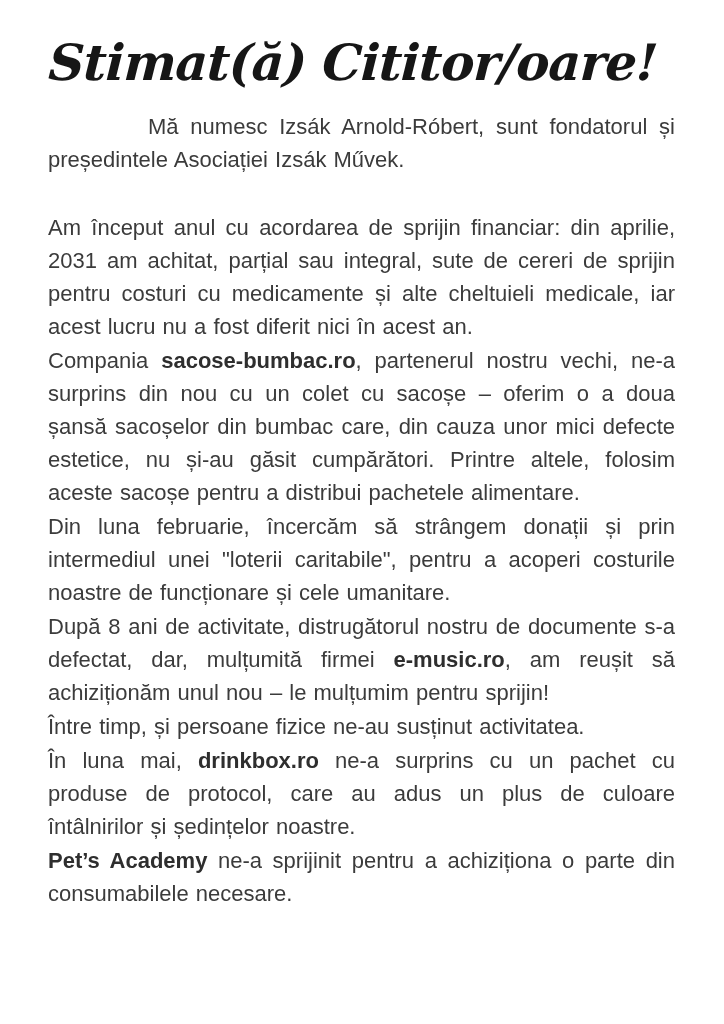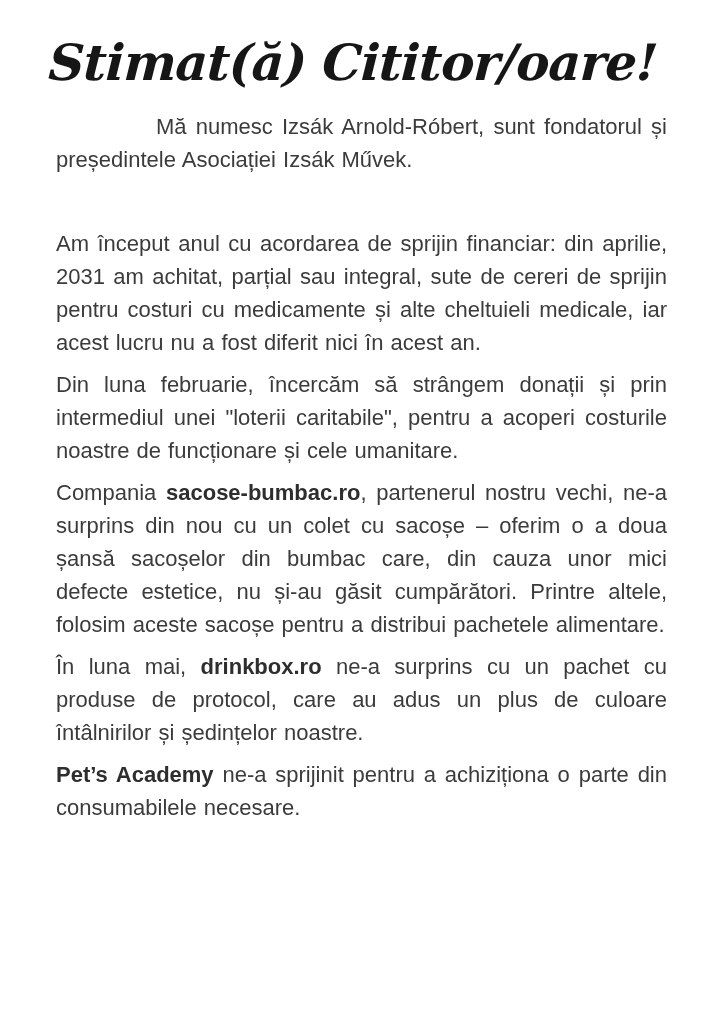--- a/index.html
+++ b/index.html
@@ -24,21 +24,21 @@
     font-size: 50px;
     line-height: 62px;
     letter-spacing: -1px;
     color: #161616;
     margin: 4px 0 16px 0;
     white-space: nowrap;
     transform: skewX(-3deg);
     transform-origin: left bottom;
   }
   .bodytext p {
-    margin: 9px;
+    margin: 1px;
     text-align: justify;
     font-size: 22px;
     line-height: 33px;
     color: #3b3b3b;
     word-spacing: 1px;
   }
   .bodytext p.indent-first {
     text-indent: 100px;
   }
   .bodytext .gap {
@@ -51,18 +51,20 @@
 </style>
 </head>
 <body>
 
 <div class="page">
   <h1 class="title">Stimat(ă) Cititor/oare!</h1>
   <div class="bodytext">
       <p class="indent-first"><span>Mă numesc Izsák Arnold-Róbert, sunt fondatorul și președintele Asociației Izsák Művek.</span></p>
       <div class="gap"></div>
       <p><span>Am început anul cu acordarea de sprijin financiar: din aprilie, 2031 am achitat, parțial sau integral, sute de cereri de sprijin pentru costuri cu medicamente și alte cheltuieli medicale, iar acest lucru nu a fost diferit nici în acest an.</span></p>
+      <p><span>Compania </span><b>sacose-bumbac.ro</b><span>, partenerul nostru vechi, ne-a surprins din nou cu un colet cu sacoșe – oferim o a doua șansă sacoșelor din bumbac care, din cauza unor mici defecte estetice, nu și-au găsit cumpărători. Printre altele, folosim aceste sacoșe pentru a distribui pachetele alimentare.</span></p>
       <p><span>Din luna februarie, încercăm să strângem donații și prin intermediul unei "loterii caritabile", pentru a acoperi costurile noastre de funcționare și cele umanitare.</span></p>
-      <p><span>Compania </span><b>sacose-bumbac.ro</b><span>, partenerul nostru vechi, ne-a surprins din nou cu un colet cu sacoșe – oferim o a doua șansă sacoșelor din bumbac care, din cauza unor mici defecte estetice, nu și-au găsit cumpărători. Printre altele, folosim aceste sacoșe pentru a distribui pachetele alimentare.</span></p>
+      <p><span>După 8 ani de activitate, distrugătorul nostru de documente s-a defectat, dar, mulțumită firmei </span><b>e-music.ro</b><span>, am reușit să achiziționăm unul nou – le mulțumim pentru sprijin!</span></p>
+      <p><span>Între timp, și persoane fizice ne-au susținut activitatea.</span></p>
       <p><span>În luna mai, </span><b>drinkbox.ro</b><span> ne-a surprins cu un pachet cu produse de protocol, care au adus un plus de culoare întâlnirilor și ședințelor noastre.</span></p>
       <p><b>Pet’s Academy</b><span> ne-a sprijinit pentru a achiziționa o parte din consumabilele necesare.</span></p>
     </div>
 </div>
 
 </body></html>

